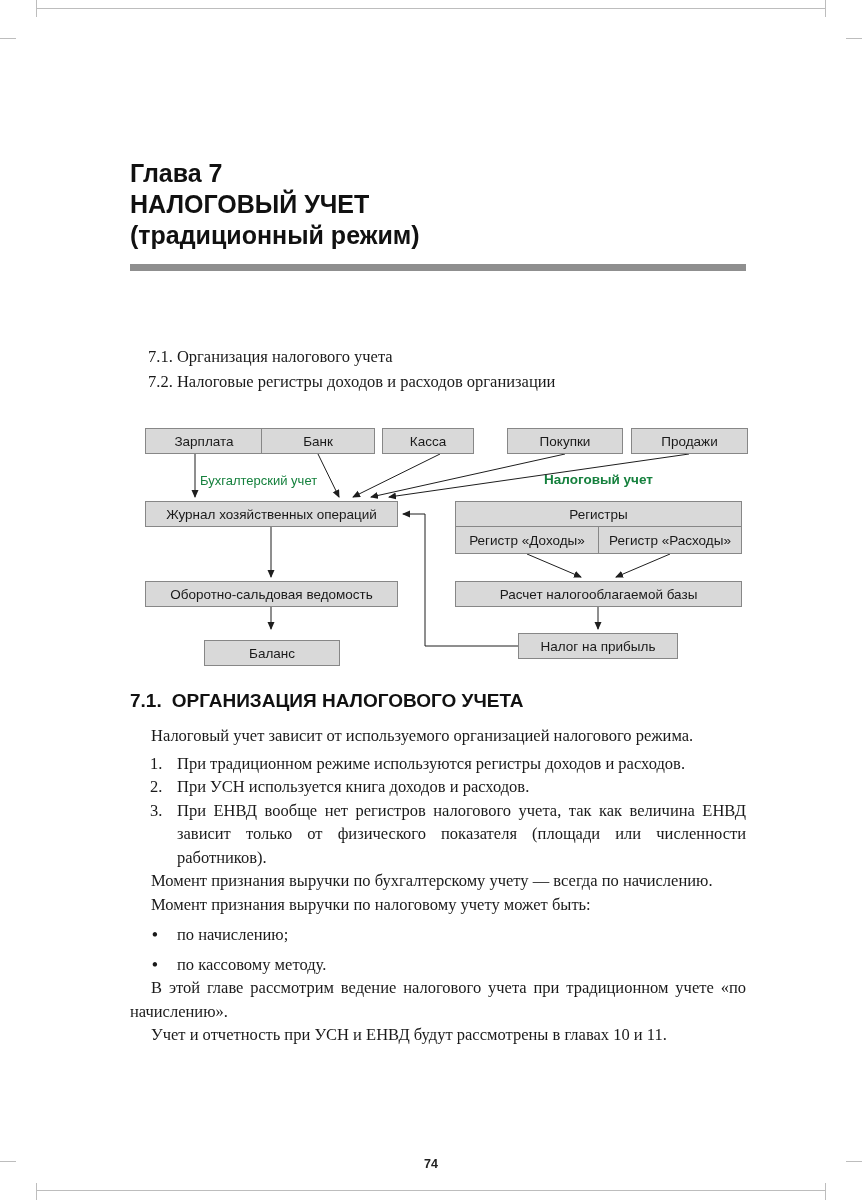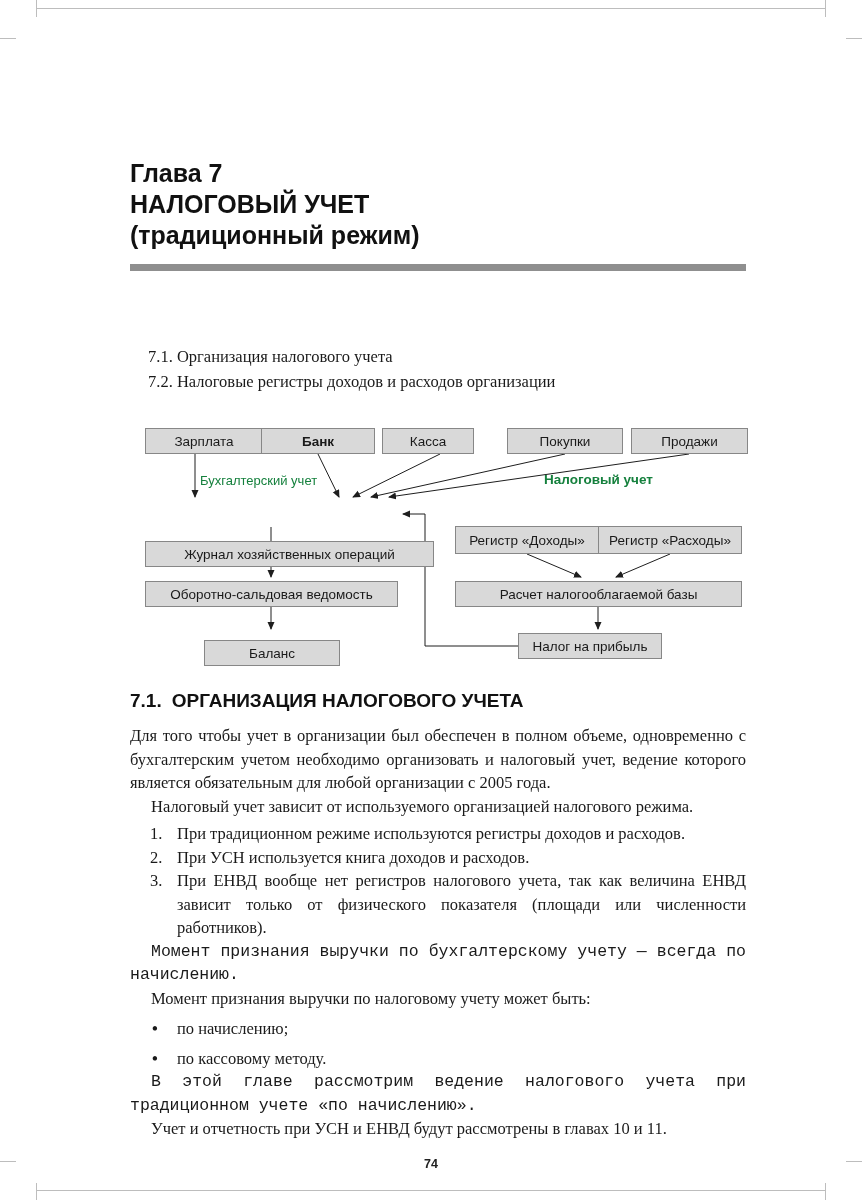--- a/index.html
+++ b/index.html
@@ -34,21 +34,21 @@
 
   
   .section-heading{margin:20px 0 0 0;font-family:"Liberation Sans",sans-serif;
                    font-weight:700;font-size:19px;color:#111;}
   .section-heading .sp{display:inline-block;width:10px;}
 
   .body-text{margin-top:12px;font-size:16.5px;line-height:23.5px;text-align:justify;}
   .body-text p{margin:0;}
   .indent{text-indent:21px;}
   .mt4{margin-top:4px;}
-  .mt7{margin-top:7px;font-family:Liberation Mono, monospace;}
+  .mt7{margin-top:7px;}
 
   .numlist{margin-top:4px;margin-left:20px;}
   .nitem{display:flex;}
   .nnum{flex:0 0 27px;}
   .ntext{flex:1;text-align:justify;}
 
   .bullets{margin-top:7px;margin-left:22px;}
   .bitem{display:flex;margin-top:2px;}
   .bitem + .bitem{margin-top:6px;}
   .bdot{flex:0 0 25px;font-weight:700;}
@@ -104,43 +104,43 @@
           <line x1="141" y1="109" x2="141" y2="159" marker-end="url(#arr)"></line>
           <line x1="141" y1="189" x2="141" y2="211" marker-end="url(#arr)"></line>
           <line x1="397" y1="136" x2="451" y2="159" marker-end="url(#arr)"></line>
           <line x1="540" y1="136" x2="486" y2="159" marker-end="url(#arr)"></line>
           <line x1="468" y1="189" x2="468" y2="211" marker-end="url(#arr)"></line>
           <polyline points="388,228 295,228 295,96 273,96" marker-end="url(#arr)"></polyline>
         </g>
       </svg>
 
       <div class="dbox" style="left:6px;top:10px;width:118px;height:26px;margin-left:9px;">Зарплата</div>
-      <div class="dbox" style="left:131px;top:10px;width:114px;height:26px;font-weight:bold;">Банк</div>
+      <div class="dbox" style="left:131px;top:10px;width:114px;height:26px;">Банк</div>
       <div class="dbox" style="left:252px;top:10px;width:92px;height:26px;">Касса</div>
       <div class="dbox" style="left:377px;top:10px;width:116px;height:26px;">Покупки</div>
       <div class="dbox" style="left:501px;top:10px;width:117px;height:26px;">Продажи</div>
 
       <div class="dlabel" style="left:70px;top:55px;">Бухгалтерский учет</div>
       <div class="dlabel bold" style="left:325px;top:54px;width:287px;text-align:center;">Налоговый учет</div>
 
-      <div class="dbox" style="left:15px;top:83px;width:289px;height:26px;margin-top:40px;">Журнал хозяйственных операций</div>
+      <div class="dbox" style="left:15px;top:83px;width:253px;height:26px;">Журнал хозяйственных операций</div>
+      <div class="dbox" style="left:325px;top:83px;width:287px;height:26px;">Регистры</div>
       <div class="dbox" style="left:325px;top:108px;width:144px;height:28px;">Регистр «Доходы»</div>
       <div class="dbox" style="left:468px;top:108px;width:144px;height:28px;">Регистр «Расходы»</div>
 
       <div class="dbox" style="left:325px;top:163px;width:287px;height:26px;">Расчет налогооблагаемой базы</div>
       <div class="dbox" style="left:15px;top:163px;width:253px;height:26px;">Оборотно-сальдовая ведомость</div>
 
       <div class="dbox" style="left:74px;top:222px;width:136px;height:26px;">Баланс</div>
-      <div class="dbox" style="left:388px;top:215px;width:144px;height:26px;">Налог на прибыль</div>
+      <div class="dbox" style="left:388px;top:215px;width:160px;height:26px;">Налог на прибыль</div>
     </div>
 
     <h2 class="section-heading"><span>7.1.</span><span class="sp"></span><span>ОРГАНИЗАЦИЯ НАЛОГОВОГО УЧЕТА</span></h2>
 
     <div class="body-text">
-      <p>Для того чтобы учет в организации был обеспечен в полном объеме, одновременно с бухгалтерским учетом необходимо организовать и налоговый учет, ведение которого является обязательным для любой организации с 2005 года.</p>
       <p class="indent mt4">Налоговый учет зависит от используемого организацией налогового режима.</p>
 
       <div class="numlist">
         <div class="nitem">
           <span class="nnum">1.</span>
           <span class="ntext">При традиционном режиме используются регистры доходов и расходов.</span>
         </div>
         <div class="nitem">
           <span class="nnum">2.</span>
           <span class="ntext">При УСН используется книга доходов и расходов.</span>

